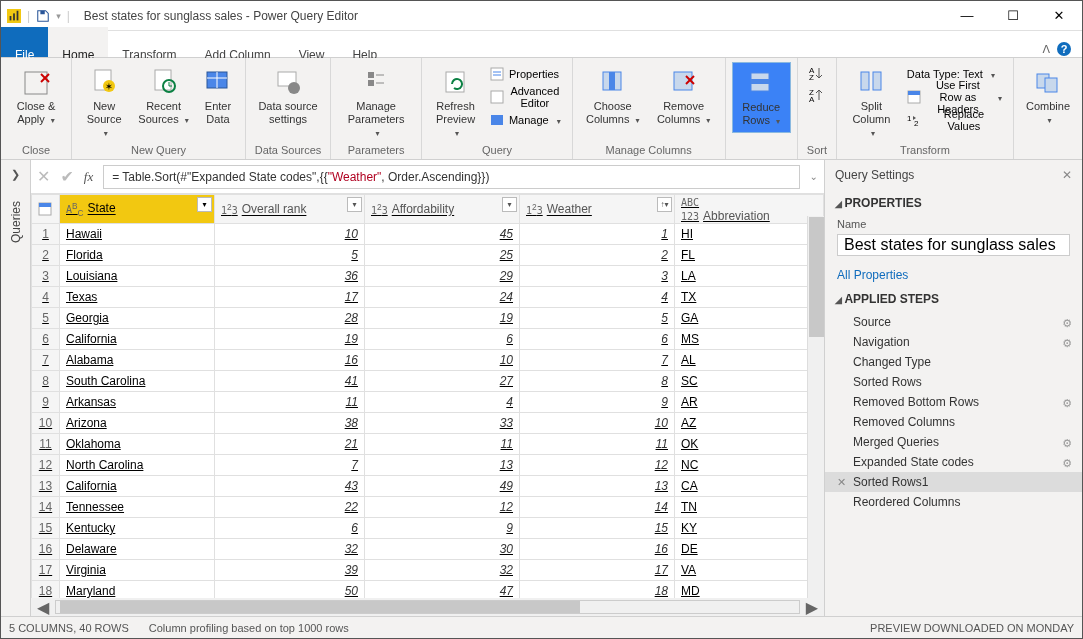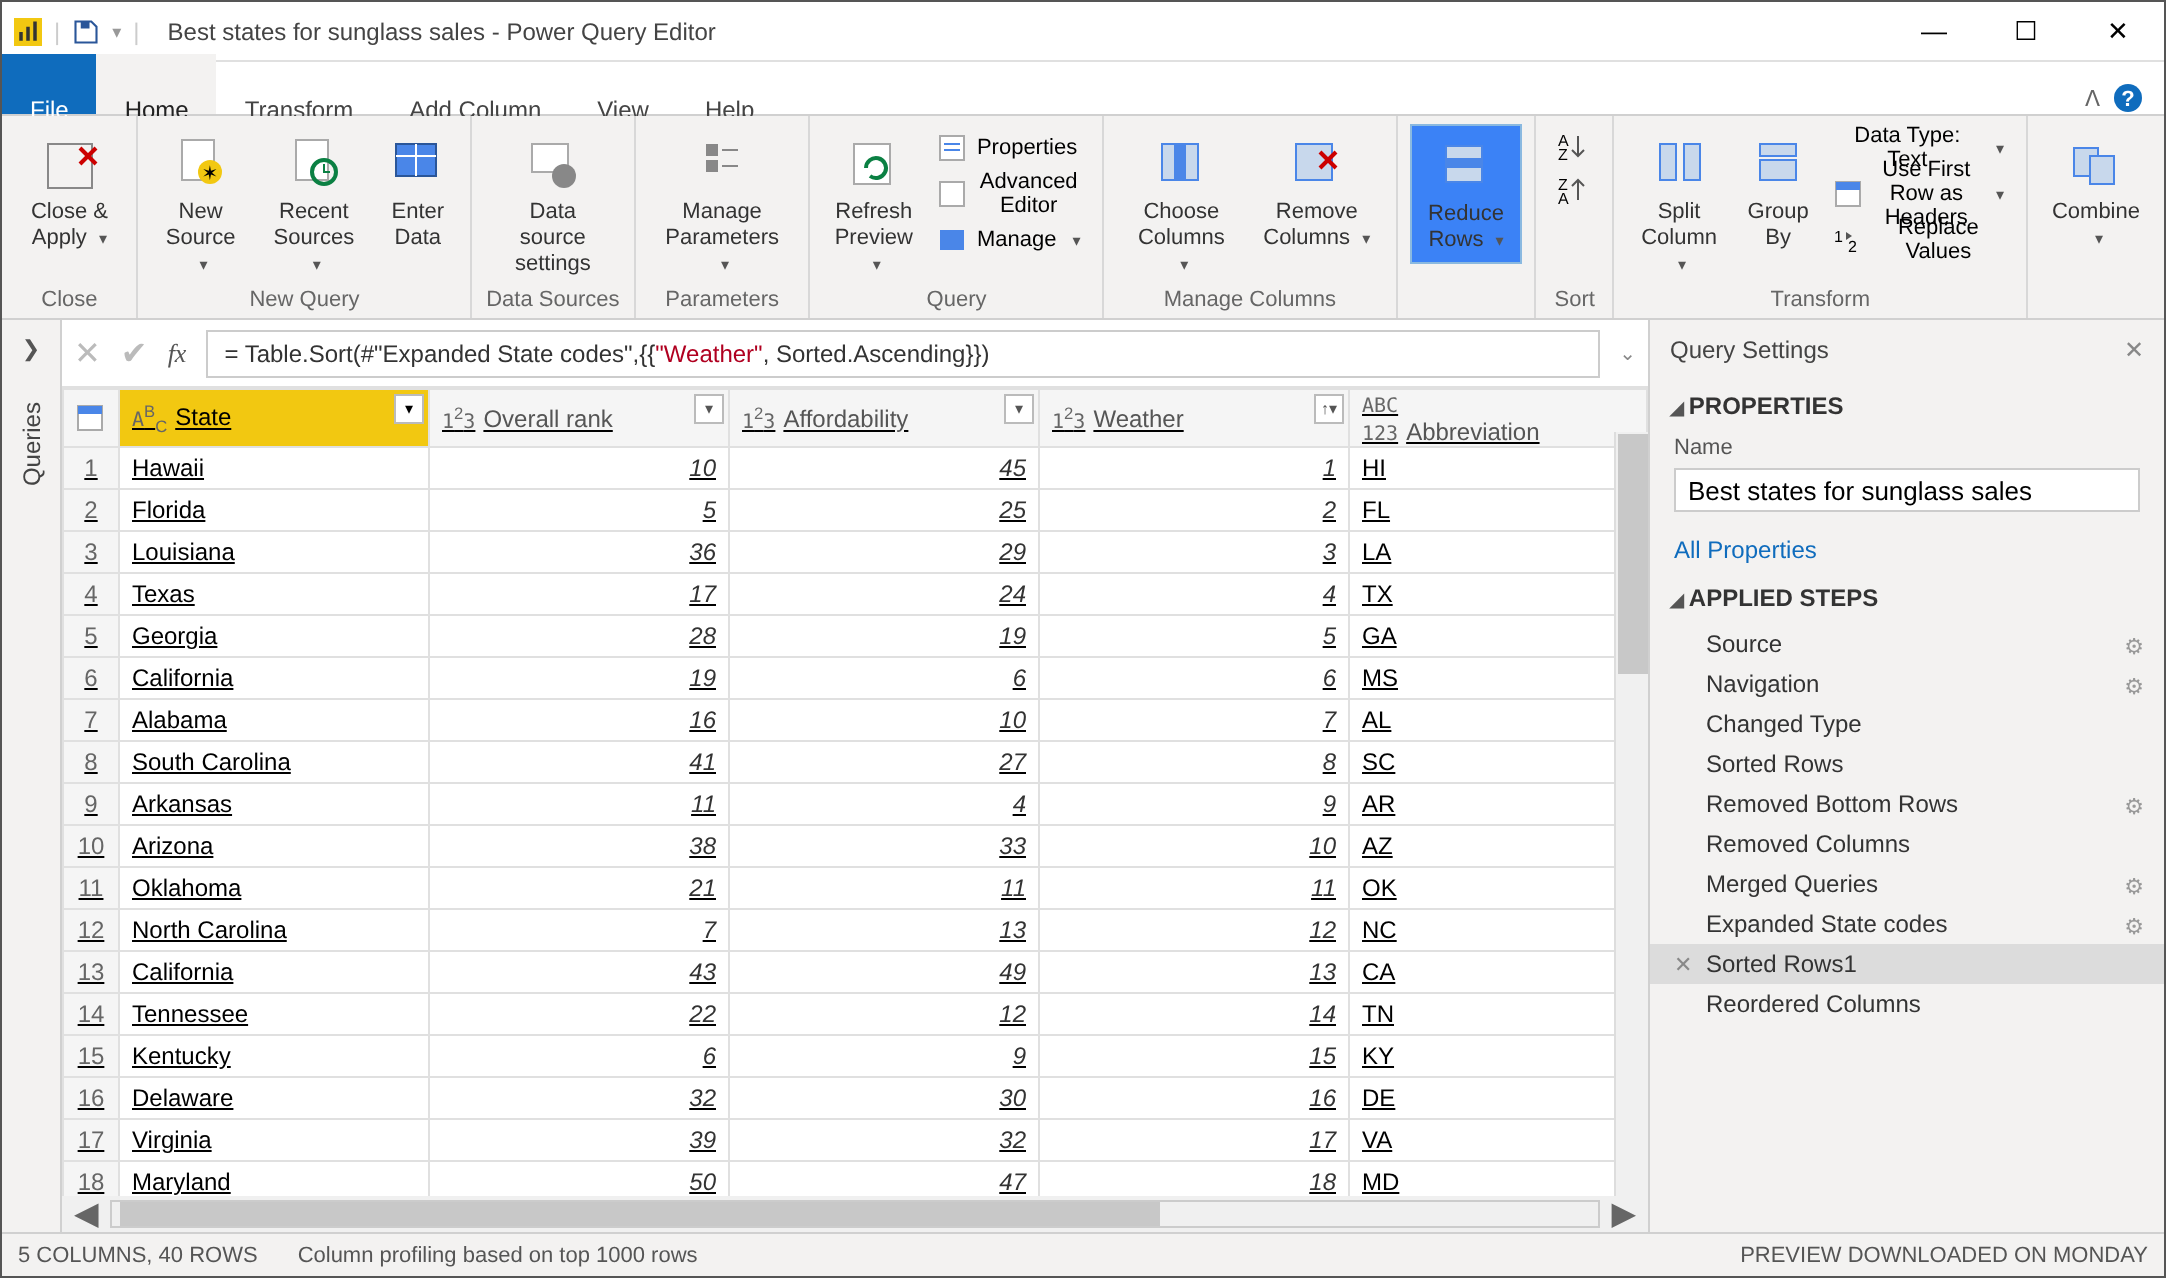--- a/index.html
+++ b/index.html
@@ -46,21 +46,21 @@
 .num { text-align: right; font-style: italic; color: #333; }
 .typetag { font-family: Consolas, monospace; font-size: 10px; color: #666; margin-right: 4px; }
 .colfilter { position: absolute; right: 2px; top: 2px; width: 15px; height: 15px; border: 1px solid #bbb; background: #fff; font-size: 8px; display: flex; align-items: center; justify-content: center; }
 .hscroll { height: 18px; background: #f0f0f0; display:flex; align-items:center;}
 .hscroll .track{flex:1;height:14px;border:1px solid #ccc;display:flex;align-items:center;}
 .hscroll .thumb{height:12px;width:70%;background:#c8c8c8;margin-left:4px;}
 .settings { width: 258px; border-left: 1px solid #d0d0d0; background: #f3f2f1; display: flex; flex-direction: column; font-size: 12px; }
 .settings-header { padding: 8px 10px; display: flex; justify-content: space-between; color: #444; }
 .section-title { font-weight: bold; color: #333; padding: 6px 10px; }
 .section-title::before { content: "◢ "; font-size: 9px; color: #555; }
-.settings input { width: calc(100% - 24px); margin: 2px 12px 8px 12px; height: 22px; border: 1px solid #ccc; padding: 0 6px; font-size: 13px; }
+.settings input { width: calc(100% - 24px); margin: 2px 12px 8px 12px; height: 22px; border: 1px solid #ccc; padding: 0 6px; font-size: 16px; }
 .settings .link { color: #0f6cbd; padding: 4px 12px; cursor: pointer; }
 .steps { flex: 1; overflow: auto; }
 .step { padding: 3px 10px 3px 28px; position: relative; color: #333; }
 .step.selected { background: #dcdcdc; }
 .step .gear { position: absolute; right: 10px; top: 5px; color: #999; font-size: 11px; }
 .step .x { position: absolute; left: 12px; top: 4px; color: #888; font-size: 11px; }
 .statusbar { height: 22px; border-top: 1px solid #d0d0d0; background: #f3f2f1; display: flex; align-items: center; font-size: 11px; color: #555; padding: 0 8px; }
 .statusbar .right { margin-left: auto; }
 .sublabel{font-size:11px;color:#555;padding:2px 12px;}
 .vscroll { position:absolute; right:0; top:22px; bottom:0; width:17px; background:#f0f0f0; border-left:1px solid #ddd;}
@@ -314,30 +314,20 @@
       <div class="rbtn">
           <div class="bicon">
             <svg width="26" height="30">
               <rect x="3" y="4" width="8" height="18" fill="#c8d8ec" stroke="#4a86e8"></rect>
               <rect x="15" y="4" width="8" height="18" fill="#c8d8ec" stroke="#4a86e8"></rect>
             </svg>
           </div>
           <div class="blabel"><span>Split
 Column</span> <span class="dd"></span></div>
         </div>
-      <div class="rbtn">
-          <div class="bicon">
-            <svg width="26" height="30">
-              <rect x="4" y="4" width="18" height="6" fill="#c8d8ec" stroke="#4a86e8"></rect>
-              <rect x="4" y="12" width="18" height="10" fill="#c8d8ec" stroke="#4a86e8"></rect>
-            </svg>
-          </div>
-          <div class="blabel">Group
-By</div>
-        </div>
       <div class="vcol">
         <div class="rbtn small">
             <span>Data Type: Text</span> 
             <span class="dd"></span>
           </div>
         <div class="rbtn small">
             <span class="bicon">
               <svg width="14" height="14">
                 <rect x="1" y="1" width="12" height="12" fill="#fff" stroke="#aaa"></rect>
                 <rect x="1" y="1" width="12" height="4" fill="#4a86e8"></rect>
@@ -383,21 +373,21 @@
   </div>
 
   <div class="main">
     <div class="formulabar">
       <span style="color:#bbb">✕</span>
       <span style="color:#bbb">✔</span>
       <span class="fx">fx</span>
       <div class="formula-input">
         <span>= Table.Sort(#"Expanded State codes",{{</span>
           <span class="kw">"Weather"</span>
-          <span>, Sorted.Ascending}})</span>
+          <span>, Order.Ascending}})</span>
       </div>
       <span style="color:#888;font-size:10px">⌄</span>
     </div>
 
     <div class="grid">
       <table>
         <thead>
           <tr>
             <th class="rownum">
                 <svg width="14" height="14">

